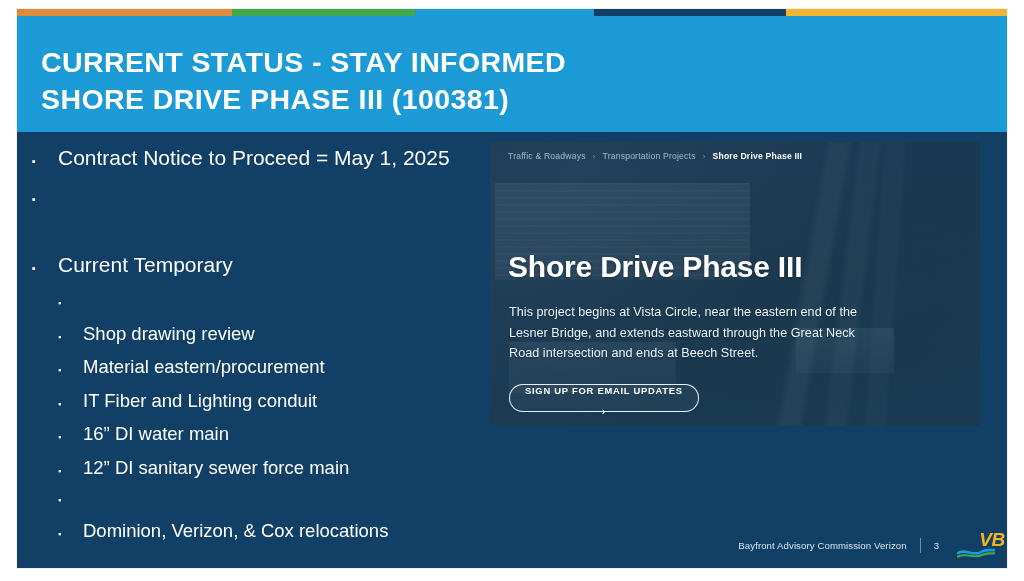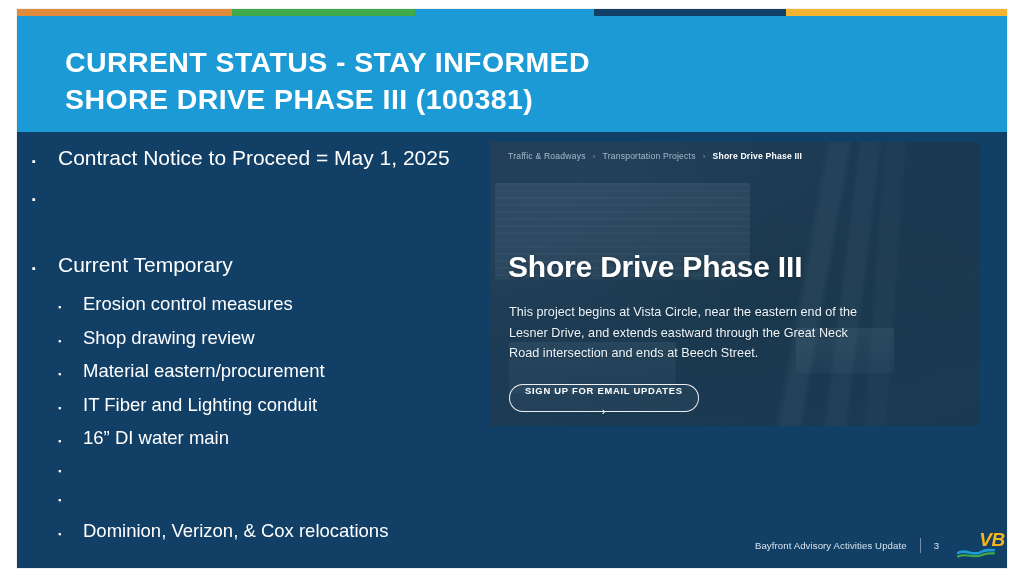--- a/index.html
+++ b/index.html
@@ -39,21 +39,21 @@
 
   
   #header-band {
     position: absolute;
     left: 0;
     top: 7px;
     width: 990px;
     height: 116px;
     background: #1B9AD6;
     box-sizing: border-box;
-    padding: 28px 0 0 48px;
+    padding: 28px 0 0 24px;
   }
   #title-line1, #title-line2 {
     color: #ffffff;
     font-size: 28.5px;
     font-weight: bold;
     letter-spacing: 0.4px;
     line-height: 37px;
     white-space: nowrap;
   }
 
@@ -282,40 +282,40 @@
 
       <div id="gap-spacer"></div>
 
       <div class="bullet-l1" id="activities-heading">
         <span class="marker">▪</span>
         <span class="bullet-text">Current Temporary</span>
       </div>
 
       <div class="bullet-l2">
         <span class="marker">▪</span>
-        <span class="bullet-text">Erosion control measures</span>
       </div>
       <div class="bullet-l2">
         <span class="marker">▪</span>
         <span class="bullet-text">Shop drawing review</span>
       </div>
       <div class="bullet-l2">
         <span class="marker">▪</span>
         <span class="bullet-text">Material eastern/procurement</span>
       </div>
       <div class="bullet-l2">
         <span class="marker">▪</span>
         <span class="bullet-text">IT Fiber and Lighting conduit</span>
       </div>
       <div class="bullet-l2">
         <span class="marker">▪</span>
         <span class="bullet-text">16” DI water main</span>
       </div>
       <div class="bullet-l2">
         <span class="marker">▪</span>
+        <span class="bullet-text">12” DI sanitary sewer force main</span>
       </div>
       <div class="bullet-l2">
         <span class="marker">▪</span>
       </div>
       <div class="bullet-l2">
         <span class="marker">▪</span>
         <span class="bullet-text">Dominion, Verizon, &amp; Cox relocations</span>
       </div>
     </div>
 
@@ -325,30 +325,30 @@
 
       <div id="breadcrumb">
         <span class="crumb">Traffic &amp; Roadways</span>
         <span class="crumb-sep">›</span>
         <span class="crumb">Transportation Projects</span>
         <span class="crumb-sep">›</span>
         <span class="crumb current">Shore Drive Phase III</span>
       </div>
 
       <div id="panel-headline">Shore Drive Phase III</div>
-      <div id="panel-paragraph">This project begins at Vista Circle, near the eastern end of the Lesner Drive, and extends eastward through the Great Neck Road intersection and ends at Beech Street.</div>
+      <div id="panel-paragraph">This project begins at Vista Circle, near the eastern end of the Lesner Bridge, and extends eastward through the Great Neck Road intersection and ends at Beech Street.</div>
 
       <div id="signup-button">
         <span>SIGN UP FOR EMAIL UPDATES</span>
         <span id="signup-chevron">›</span>
       </div>
     </div>
 
     <div id="footer">
-      <span id="footer-label">Bayfront Advisory Activities Update</span>
+      <span id="footer-label">Bayfront Advisory Commission Verizon</span>
       <span id="footer-divider"></span>
       <span id="footer-page">3</span>
       <span id="vb-logo">
         <span id="vb-text">VB</span>
         <svg id="vb-wave" width="38" height="12" viewBox="0 0 38 12">
           <path d="M1 6 C 8 1, 16 10, 24 5 C 30 1.5, 34 4, 37 3" stroke="#1B9AD6" stroke-width="2.6" fill="none" stroke-linecap="round"></path>
           <path d="M1 9.5 C 9 5.5, 17 12, 25 8 C 31 5, 34 7, 37 6.2" stroke="#3FA94B" stroke-width="2.2" fill="none" stroke-linecap="round"></path>
         </svg>
       </span>
     </div>

